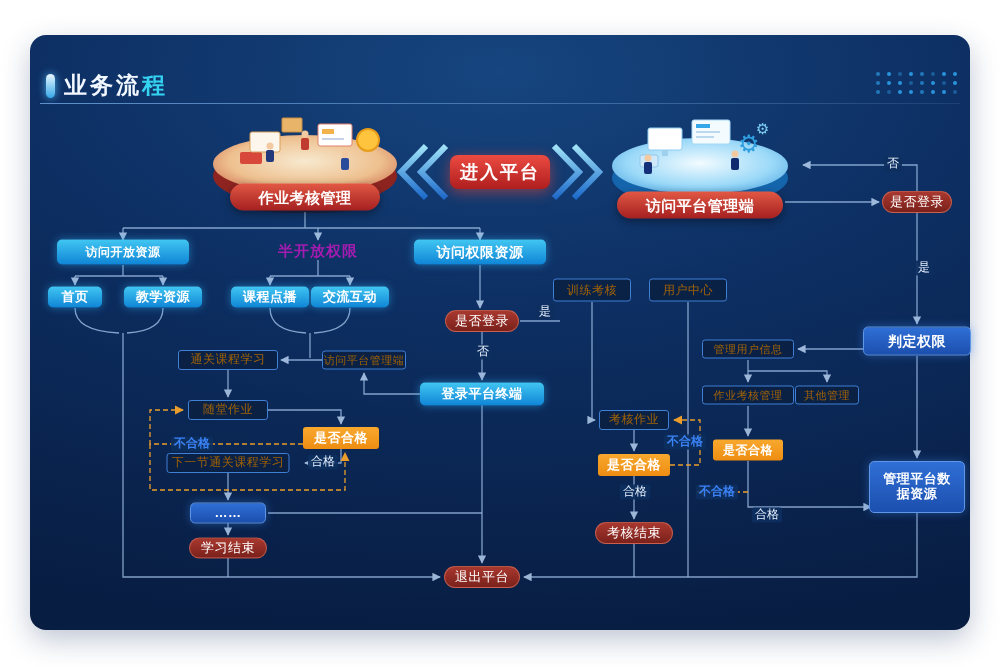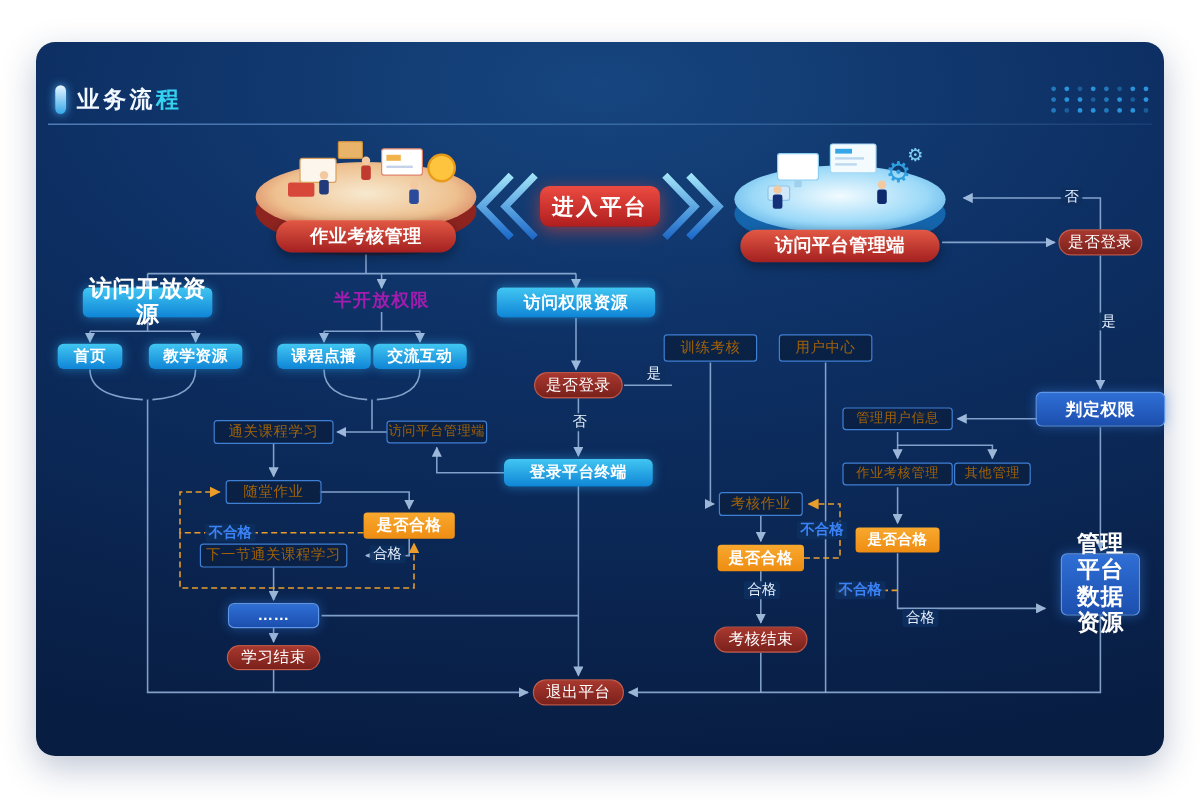--- a/index.html
+++ b/index.html
@@ -5,21 +5,21 @@
   html,body{margin:0;padding:0;}
   .page{position:relative;width:1000px;height:667px;background:#ffffff;overflow:hidden;
         font-family:"Liberation Sans","DejaVu Sans",sans-serif;}
   .card{position:absolute;left:30px;top:35px;width:940px;height:595px;border-radius:16px;
         background:radial-gradient(120% 95% at 50% 6%, #16457f 0%, #0d2f63 42%, #081d42 100%);
         box-shadow:0 10px 28px rgba(25,50,100,.28);z-index:0;}
   .diagram-svg{position:absolute;left:0;top:0;z-index:1;}
   .header-bar{position:absolute;left:46px;top:70px;display:flex;align-items:center;gap:9px;z-index:3;}
   .title-icon{width:9px;height:24px;border-radius:5px;background:linear-gradient(180deg,#e8f7ff,#35a7e8);
         box-shadow:0 0 8px rgba(80,190,255,.85);}
-  .page-title{font-size:19px;font-weight:bold;color:#f2f8ff;letter-spacing:3px;}
+  .page-title{font-size:23px;font-weight:bold;color:#f2f8ff;letter-spacing:3px;}
   .page-title .accent{color:#35d3f2;}
   .header-line{position:absolute;left:40px;top:103px;width:920px;height:1px;z-index:2;
         background:linear-gradient(to right,rgba(140,195,255,.65),rgba(140,195,255,.12));}
   .dots{position:absolute;left:876px;top:72px;display:grid;grid-template-columns:repeat(8,11px);
         grid-auto-rows:9px;z-index:3;}
   .dots i{width:4px;height:4px;border-radius:50%;background:#2d9fe8;opacity:.9;}
   .dots i:nth-child(3n){opacity:.4;}
   .dots i:nth-child(4n+1){opacity:.65;}
 
   .node{position:absolute;transform:translate(-50%,-50%);display:flex;align-items:center;justify-content:center;
@@ -216,21 +216,21 @@
       <path class="lnd" marker-end="url(#arrO)" d="M150,444 V490 H345 V453"></path>
       <path class="lnd" marker-end="url(#arrO)" d="M670,465 H700 V420 H674"></path>
       <path class="lnd" marker-end="url(#arrO)" d="M748,492 H697"></path>
     </g>
   </svg>
 
   <div class="node pill-red" style="left:305px;top:197px;width:150px;height:27px;font-size:15px">作业考核管理</div>
   <div class="node pill-red" style="left:700px;top:205px;width:166px;height:27px;font-size:15px">访问平台管理端</div>
   <div class="node btn-enter" style="left:500px;top:172px;width:100px;height:34px;font-size:18px">进入平台</div>
 
-  <div class="node btn-cyan" style="left:123px;top:252px;width:108px;height:25px;font-size:19px">访问开放资源</div>
+  <div class="node btn-cyan" style="left:123px;top:252px;width:132px;height:25px;font-size:12px">访问开放资源</div>
   <div class="node text-node" style="left:318px;top:251px;font-size:15px">半开放权限</div>
   <div class="node btn-cyan" style="left:480px;top:252px;width:132px;height:25px;font-size:14px">访问权限资源</div>
 
   <div class="node btn-cyan" style="left:75px;top:297px;width:54px;height:21px;font-size:13px">首页</div>
   <div class="node btn-cyan" style="left:163px;top:297px;width:78px;height:21px;font-size:13px">教学资源</div>
   <div class="node btn-cyan" style="left:270px;top:297px;width:78px;height:21px;font-size:13px">课程点播</div>
   <div class="node btn-cyan" style="left:350px;top:297px;width:78px;height:21px;font-size:13px">交流互动</div>
 
   <div class="node btn-red" style="left:482px;top:321px;width:74px;height:22px;font-size:13px">是否登录</div>
   <div class="node btn-cyan" style="left:482px;top:394px;width:124px;height:23px;font-size:13px">登录平台终端</div>
@@ -250,21 +250,21 @@
   <div class="node btn-orange" style="left:634px;top:465px;width:72px;height:22px;font-size:13px">是否合格</div>
   <div class="node btn-red" style="left:634px;top:533px;width:78px;height:22px;font-size:13px">考核结束</div>
 
   <div class="node outline" style="left:748px;top:349px;width:92px;height:19px;font-size:11px">管理用户信息</div>
   <div class="node outline" style="left:748px;top:395px;width:92px;height:19px;font-size:11px">作业考核管理</div>
   <div class="node outline" style="left:827px;top:395px;width:64px;height:19px;font-size:11px">其他管理</div>
   <div class="node btn-orange" style="left:748px;top:450px;width:70px;height:21px;font-size:12px">是否合格</div>
 
   <div class="node btn-red" style="left:917px;top:202px;width:70px;height:22px;font-size:13px">是否登录</div>
   <div class="node btn-blue" style="left:917px;top:341px;width:108px;height:29px;font-size:14px">判定权限</div>
-  <div class="node btn-blue" style="left:917px;top:487px;width:66px;height:52px;font-size:19px">管理平台数据资源</div>
+  <div class="node btn-blue" style="left:917px;top:487px;width:96px;height:52px;font-size:13px">管理平台数据资源</div>
 
   <span class="edge-label" style="left:545px;top:312px">是</span>
   <span class="edge-label" style="left:483px;top:352px">否</span>
   <span class="edge-label" style="left:323px;top:462px">合格</span>
   <span class="edge-label orange" style="left:192px;top:444px">不合格</span>
   <span class="edge-label orange" style="left:685px;top:442px">不合格</span>
   <span class="edge-label" style="left:635px;top:492px">合格</span>
   <span class="edge-label orange" style="left:717px;top:492px">不合格</span>
   <span class="edge-label" style="left:767px;top:515px">合格</span>
   <span class="edge-label" style="left:893px;top:164px">否</span>

